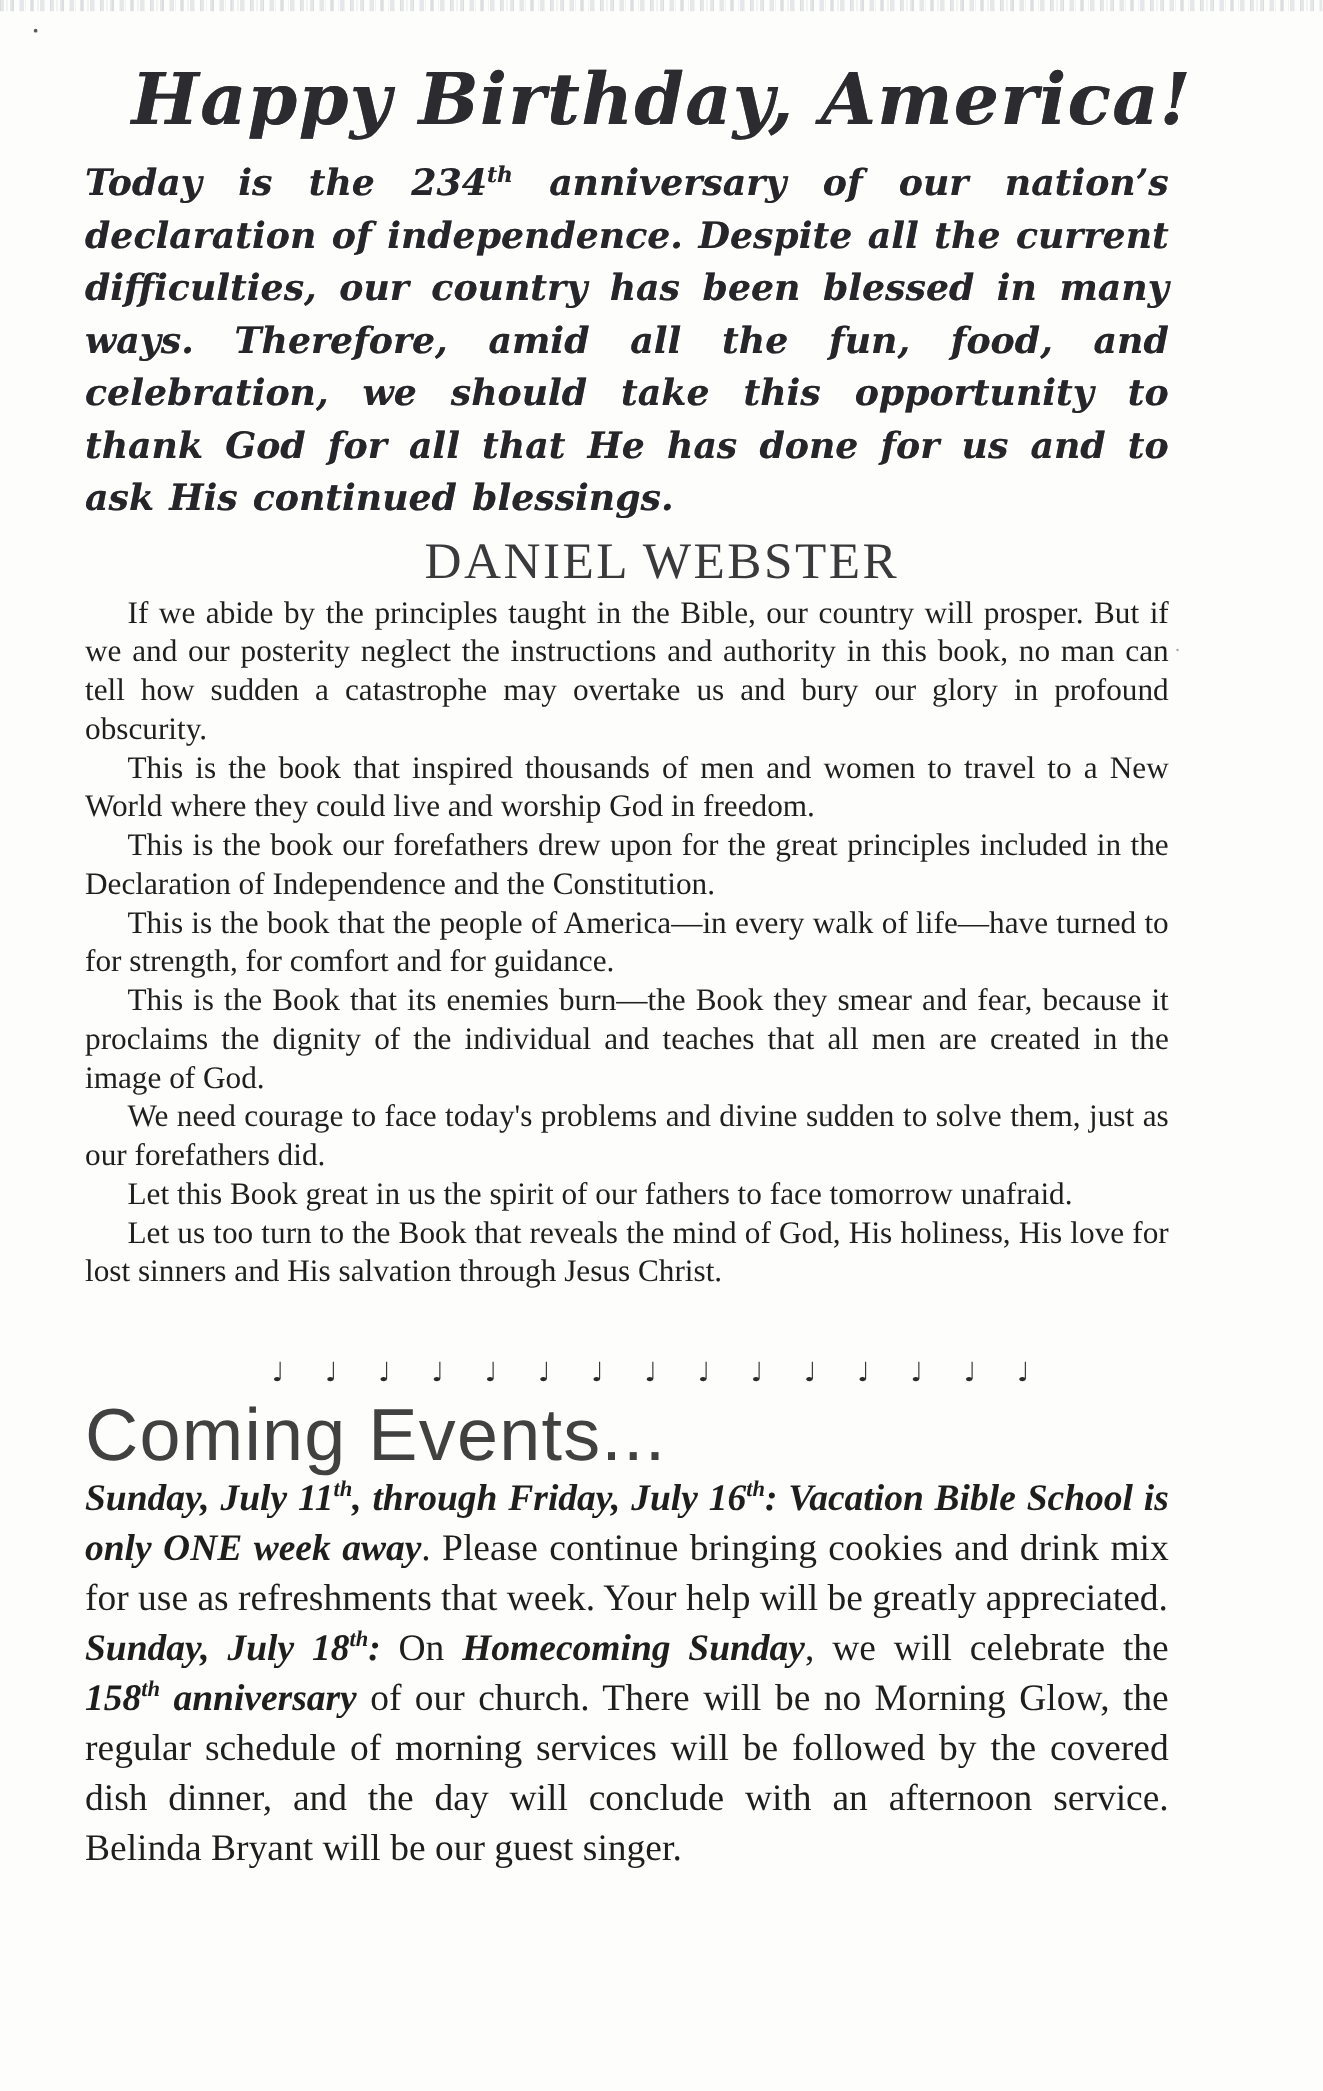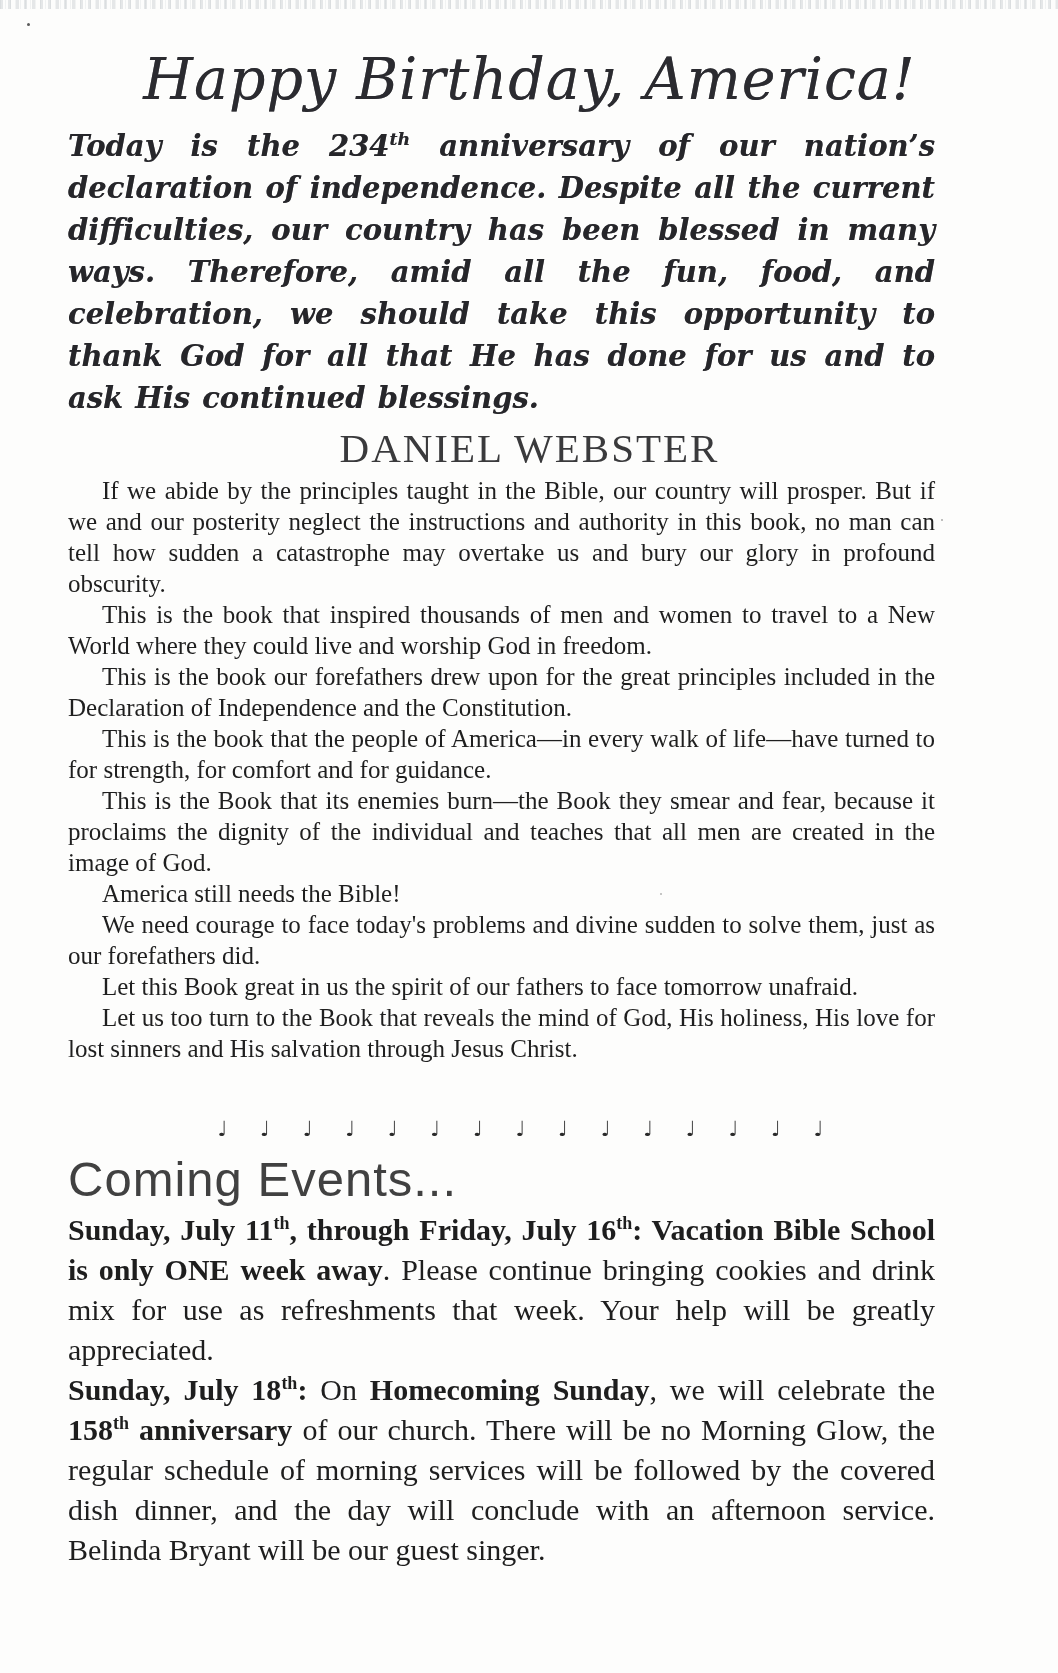--- a/index.html
+++ b/index.html
@@ -20,21 +20,21 @@
   }
   .speck{position:absolute;background:#5a5a5a;border-radius:50%;}
   .speck.s1{left:27px;top:23px;width:3px;height:3px;}
   .speck.s2{left:941px;top:519px;width:2px;height:2px;opacity:.5;}
   .speck.s3{left:660px;top:893px;width:2px;height:2px;opacity:.45;}
 
   .page{padding:0 123px 0 68px;position:relative;}
 
   .title{
     font-family:"DejaVu Serif", serif;
-    font-style:italic;font-weight:400;
+    font-style:italic;font-weight:700;
     font-size:57px;line-height:1.25;
     text-align:center;
     color:#2b2b30;
     margin:44px 0 0;
     letter-spacing:1px;
     transform:translateX(28px);
     text-shadow:0 0 0.5px rgba(20,20,25,.6);
   }
   .intro{
     font-family:"DejaVu Serif", serif;
@@ -69,32 +69,32 @@
     text-align:center;
     word-spacing:26px;
     color:#2a2a2a;
     margin:0;
     transform:translateX(19px);
   }
   .notes-top{margin-top:48px;}
   .coming-heading{
     font-family:"Liberation Sans", sans-serif;
     font-weight:400;
-    font-size:49px;line-height:58px;
+    font-size:59px;line-height:58px;
     color:#414141;
     margin:4px 0 2px;
     letter-spacing:1px;
   }
   .event{
     font-size:30px;line-height:40px;
     text-align:justify;
     margin:0;
     color:#1e1e1e;
   }
-  .event .seg-b{font-weight:700;}
+  .event .seg-b{font-weight:700;font-style:italic;}
   .seg-b{font-weight:700;}
   sup{font-size:60%;line-height:0;vertical-align:super;}
 </style>
 </head>
 <body>
 
 <div class="scan-noise"></div>
 <span class="speck s1"></span>
 <span class="speck s2"></span>
 <span class="speck s3"></span>
@@ -106,21 +106,20 @@
   <p class="intro"><span>Today is the 234</span><sup>th</sup><span> anniversary of our nation’s declaration of independence.  Despite all the current difficulties, our country has been blessed in many ways.  Therefore, amid all the fun, food, and celebration, we should take this opportunity to thank God for all that He has done for us and to ask His continued blessings.</span></p>
 
   <h2 class="quote-heading">DANIEL WEBSTER</h2>
 
   <div>
     <p class="qp">If we abide by the principles taught in the Bible, our country will prosper.  But if we and our posterity neglect the instructions and authority in this book, no man can tell how sudden a catastrophe may overtake us and bury our glory in profound obscurity.</p>
     <p class="qp">This is the book that inspired thousands of men and women to travel to a New World where they could live and worship God in freedom.</p>
     <p class="qp">This is the book our forefathers drew upon for the great principles included in the Declaration of Independence and the Constitution.</p>
     <p class="qp">This is the book that the people of America—in every walk of life—have turned to for strength, for comfort and for guidance.</p>
     <p class="qp">This is the Book that its enemies burn—the Book they smear and fear, because it proclaims the dignity of the individual and teaches that all men are created in the image of God.</p>
-    <p class="qp">America still needs the Bible!</p>
     <p class="qp">We need courage to face today's problems and divine sudden to solve them, just as our forefathers did.</p>
     <p class="qp">Let this Book great in us the spirit of our fathers to face tomorrow unafraid.</p>
     <p class="qp">Let us too turn to the Book that reveals the mind of God, His holiness, His love for lost sinners and His salvation through Jesus Christ.</p>
   </div>
 
   <p class="notes-row notes-top">♩ ♩ ♩ ♩ ♩ ♩ ♩ ♩ ♩ ♩ ♩ ♩ ♩ ♩ ♩</p>
 
   <h2 class="coming-heading">Coming Events...</h2>
 
   <p class="event"><span class="seg-b">Sunday, July 11</span><sup class="seg-b">th</sup><span class="seg-b">, through Friday, July 16</span><sup class="seg-b">th</sup><span class="seg-b">:  </span><span class="seg-b">Vacation Bible School is only ONE week away</span><span>.  Please continue bringing cookies and drink mix for use as refreshments that week.  Your help will be greatly appreciated.</span></p>

